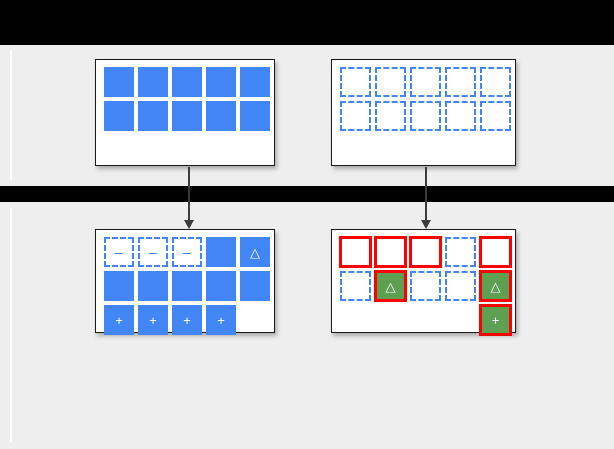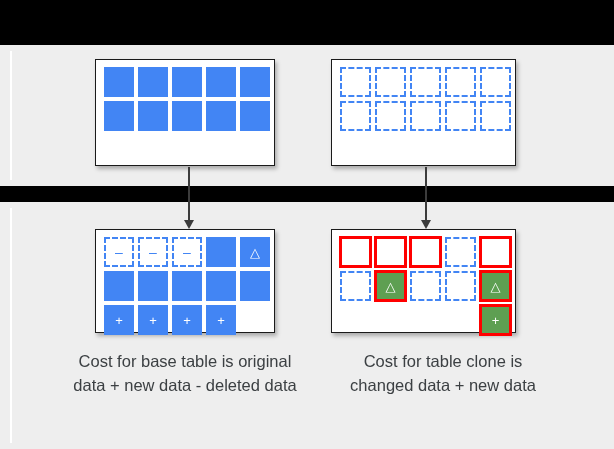--- a/index.html
+++ b/index.html
@@ -241,16 +241,14 @@
         <div class="cell empty"></div>
         <div class="cell empty"></div>
         <div class="cell empty"></div>
         <div class="cell empty"></div>
         <div class="cell green flag">
           <span class="glyph">+</span>
         </div>
       </div>
   </div>
 
-  <div class="caption" id="caption-base">Cost for base table is original data + new data - deleted data</div>
-  <div class="caption" id="caption-clone">Cost for table clone is changed data + new data</div>
 
 </div>
 
 </body></html>

